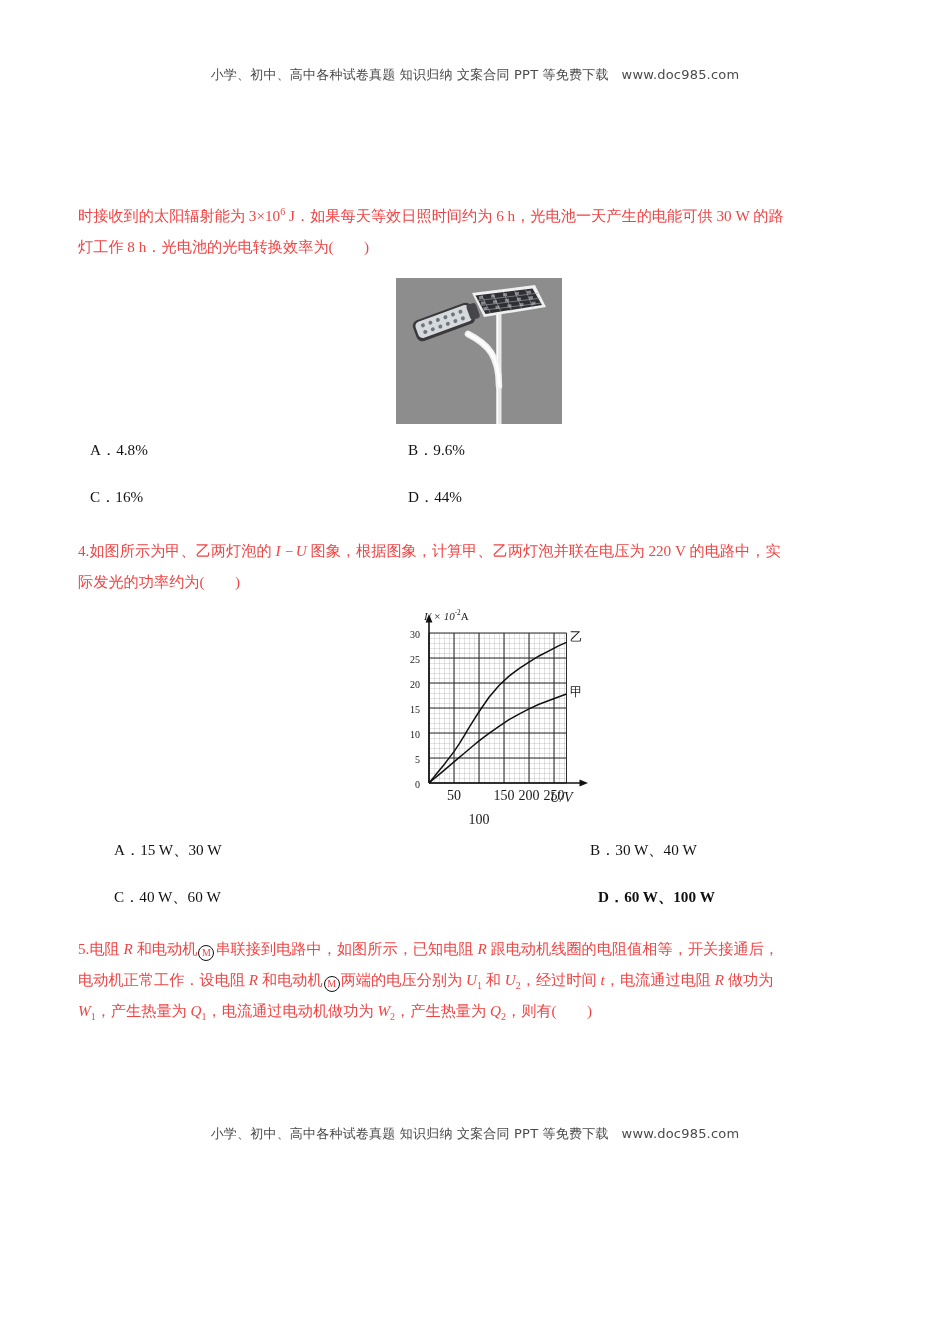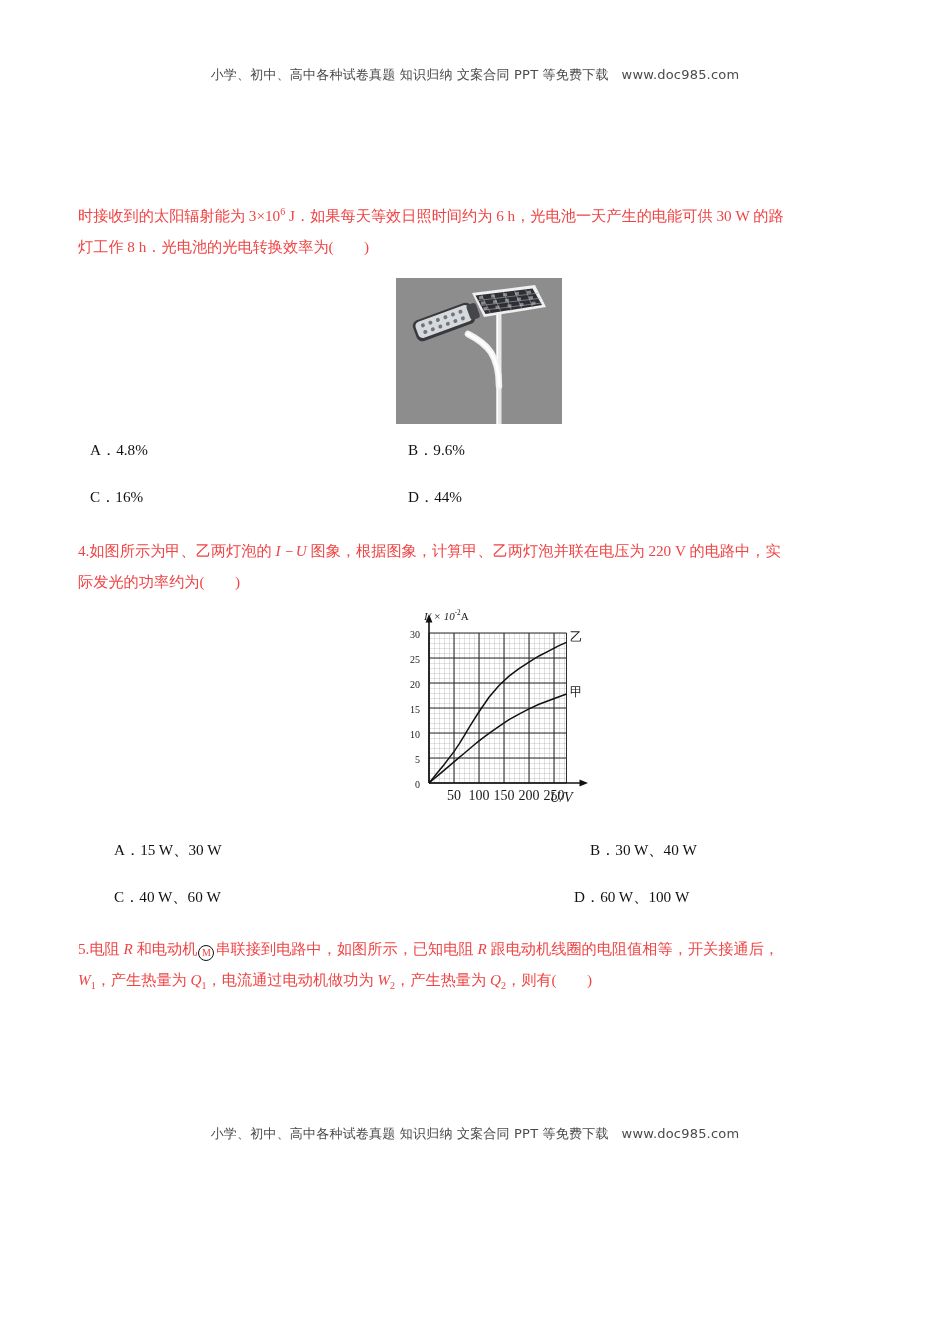--- a/index.html
+++ b/index.html
@@ -242,21 +242,21 @@
       </div>
     <div class="ytick-wrap" style="top: 147px;">
         <span class="ytick">5</span>
       </div>
     <div class="ytick-wrap" style="top: 172px;">
         <span class="ytick">0</span>
       </div>
 
     
     <span class="xtick" style="left: 62px;">50</span>
-    <span class="xtick" style="left: 87px;">100</span>
+    <span class="xtick" style="left: 87px; margin-top: 24px;">100</span>
     <span class="xtick" style="left: 112px;">150</span>
     <span class="xtick" style="left: 137px;">200</span>
     <span class="xtick" style="left: 162px;">250</span>
 
     
     <span class="curve-label" style="left: 178px; top: 21px;">乙</span>
     <span class="curve-label" style="left: 178px; top: 76px;">甲</span>
 
     <svg width="200" height="205" viewBox="0 0 200 205">
       <defs>
@@ -300,25 +300,26 @@
       <path d="M 37.00 175.00 L 42.00 170.78 L 47.00 166.56 L 52.00 162.34 L 57.00 158.13 L 62.00 153.91 L 67.00 149.69 L 72.00 145.47 L 77.00 141.25 L 82.00 137.03 L 87.00 132.81 L 97.00 125.31 L 107.00 118.28 L 117.00 111.72 L 127.00 106.09 L 137.00 100.94 L 147.00 96.25 L 157.00 92.50 L 167.00 88.75 L 174.50 85.94" fill="none" stroke="#111" stroke-width="1.5"></path>
     </svg>
   </div>
 
   <div class="opt-row" style="top: 840px;">
     <span class="opt" style="left: 36px;">A．15 W、30 W</span>
     <span class="opt" style="left: 512px;">B．30 W、40 W</span>
   </div>
   <div class="opt-row" style="top: 887px;">
     <span class="opt" style="left: 36px;">C．40 W、60 W</span>
-    <span class="opt" style="left: 496px;">D．60 W、100 W</span>
+    <span class="opt" style="left: 520px; font-weight: bold;">D．60 W、100 W</span>
   </div>
 
   <div class="body-text" style="top: 933px;">
     <span class="ln"><span>5.</span><span>电阻 </span><i class="var">R</i><span> 和电动机</span><span class="circ-m">M</span><span>串联接到电路中，如图所示，已知电阻 </span><i class="var">R</i><span> 跟电动机线圈的电阻值相等，开关接通后，</span></span>
 
+    <span class="ln"><span>电动机正常工作．设电阻 </span><i class="var">R</i><span> 和电动机</span><span class="circ-m">M</span><span>两端的电压分别为 </span><i class="var">U</i><sub class="sb">1</sub><span> 和 </span><i class="var">U</i><sub class="sb">2</sub><span>，经过时间 </span><i class="var">t</i><span>，电流通过电阻 </span><i class="var">R</i><span> 做功为</span></span>
 
     <span class="ln"><i class="var">W</i><sub class="sb">1</sub><span>，产生热量为 </span><i class="var">Q</i><sub class="sb">1</sub><span>，电流通过电动机做功为 </span><i class="var">W</i><sub class="sb">2</sub><span>，产生热量为 </span><i class="var">Q</i><sub class="sb">2</sub><span>，则有(        )</span></span>
   </div>
 
   <div class="watermark watermark-bottom">小学、初中、高中各种试卷真题 知识归纳 文案合同 PPT 等免费下载   www.doc985.com</div>
 
 </div>
 
 </body></html>

